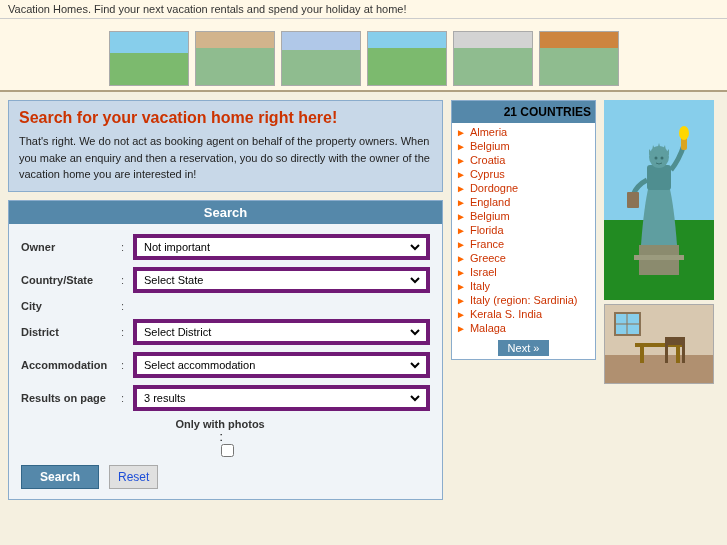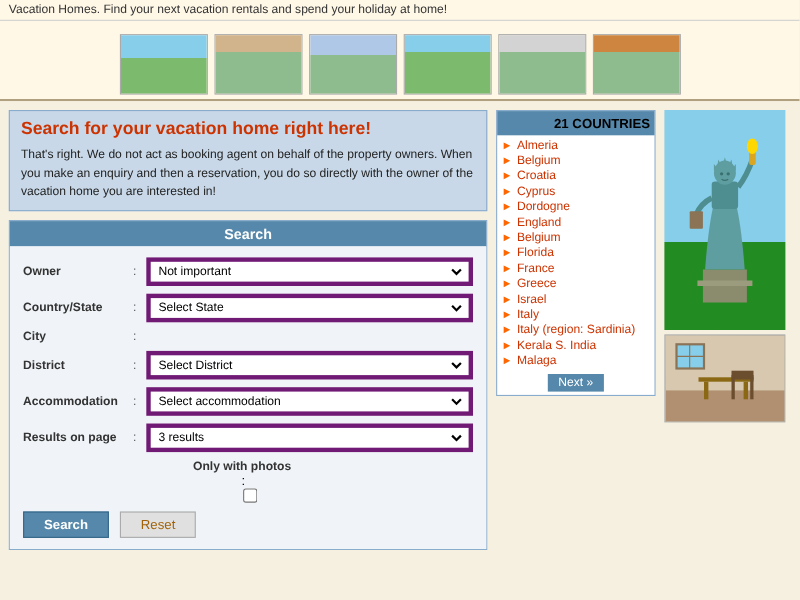--- a/index.html
+++ b/index.html
@@ -165,23 +165,23 @@
       background: #5588aa;
       color: #fff;
       border: 1px solid #336688;
       padding: 4px 18px;
       font-size: 12px;
       font-weight: bold;
       cursor: pointer;
     }
     .btn-reset {
       background: #e0e0e0;
-      color: #a16207;
+      color: #1d4ed8;
       border: 1px solid #aaa;
-      padding: 4px 18px;
+      padding: 4px 8px;
       font-size: 12px;
       cursor: pointer;
     }
 
     
     .countries-box {
       border: 1px solid #8aaccc;
       background: #fff;
     }
     .countries-title {

